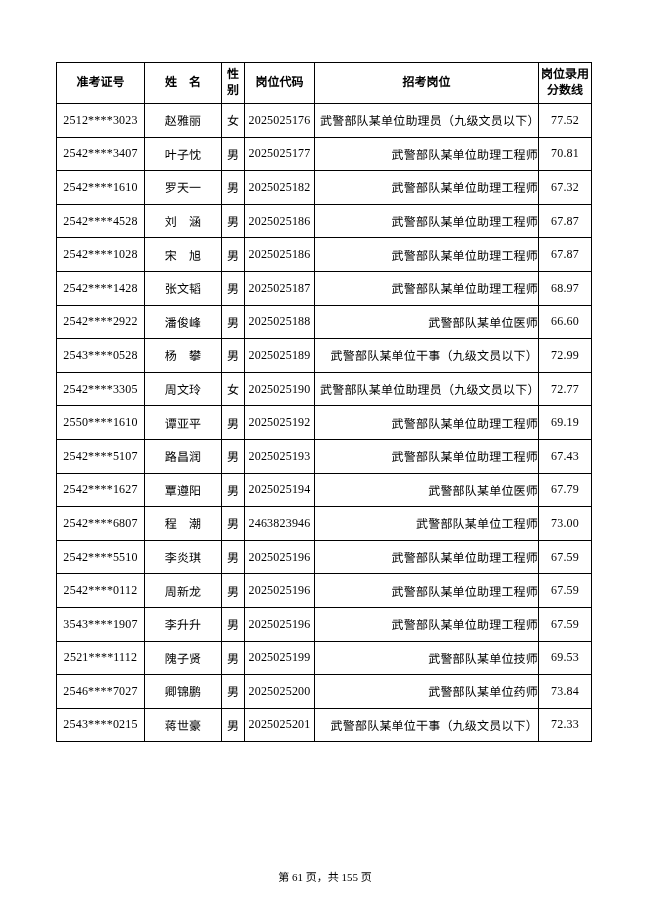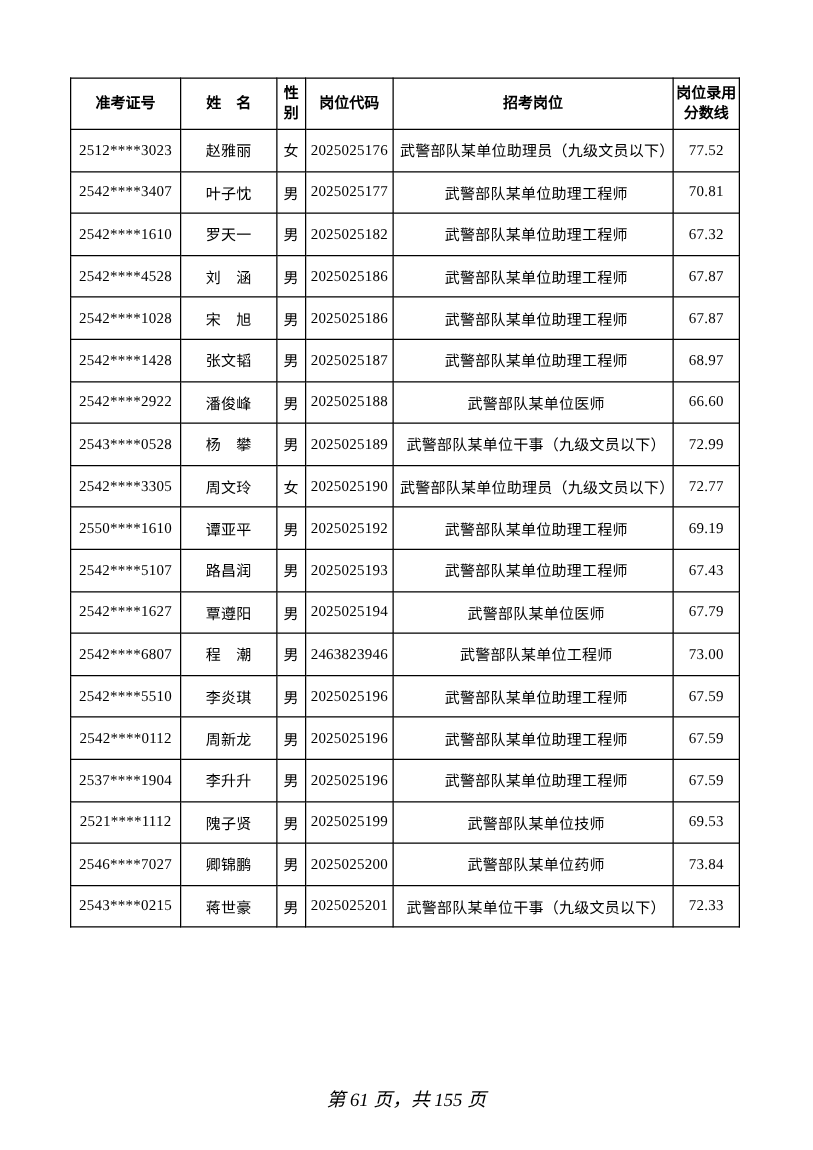--- a/index.html
+++ b/index.html
@@ -39,32 +39,31 @@
     vertical-align: middle;
   }
   tbody tr {
     height: 33.6px;
   }
   tbody td {
     vertical-align: middle;
     letter-spacing: 0.2px;
   }
   tbody td.col-4 {
-    text-align: center;
+    text-align: right;
     padding-left: 5px;
   }
   .page-footer {
     position: absolute;
     top: 868px;
     left: 0;
     width: 650px;
     text-align: center;
-    font-size: 15px;
+    font-size: 11px;
     color: #000000;
-    font-style: italic;
   }
 </style>
 </head>
 <body>
 
 <div>
 
   <table class="score-table">
     <colgroup>
       <col style="width:88px">
@@ -205,21 +204,21 @@
         </tr>
         <tr>
           <td class="col-0">2542****0112</td>
           <td class="col-1">周新龙</td>
           <td class="col-2">男</td>
           <td class="col-3">2025025196</td>
           <td class="col-4">武警部队某单位助理工程师</td>
           <td class="col-5">67.59</td>
         </tr>
         <tr>
-          <td class="col-0">2537****1904</td>
+          <td class="col-0">3543****1907</td>
           <td class="col-1">李升升</td>
           <td class="col-2">男</td>
           <td class="col-3">2025025196</td>
           <td class="col-4">武警部队某单位助理工程师</td>
           <td class="col-5">67.59</td>
         </tr>
         <tr>
           <td class="col-0">2521****1112</td>
           <td class="col-1">隗子贤</td>
           <td class="col-2">男</td>

